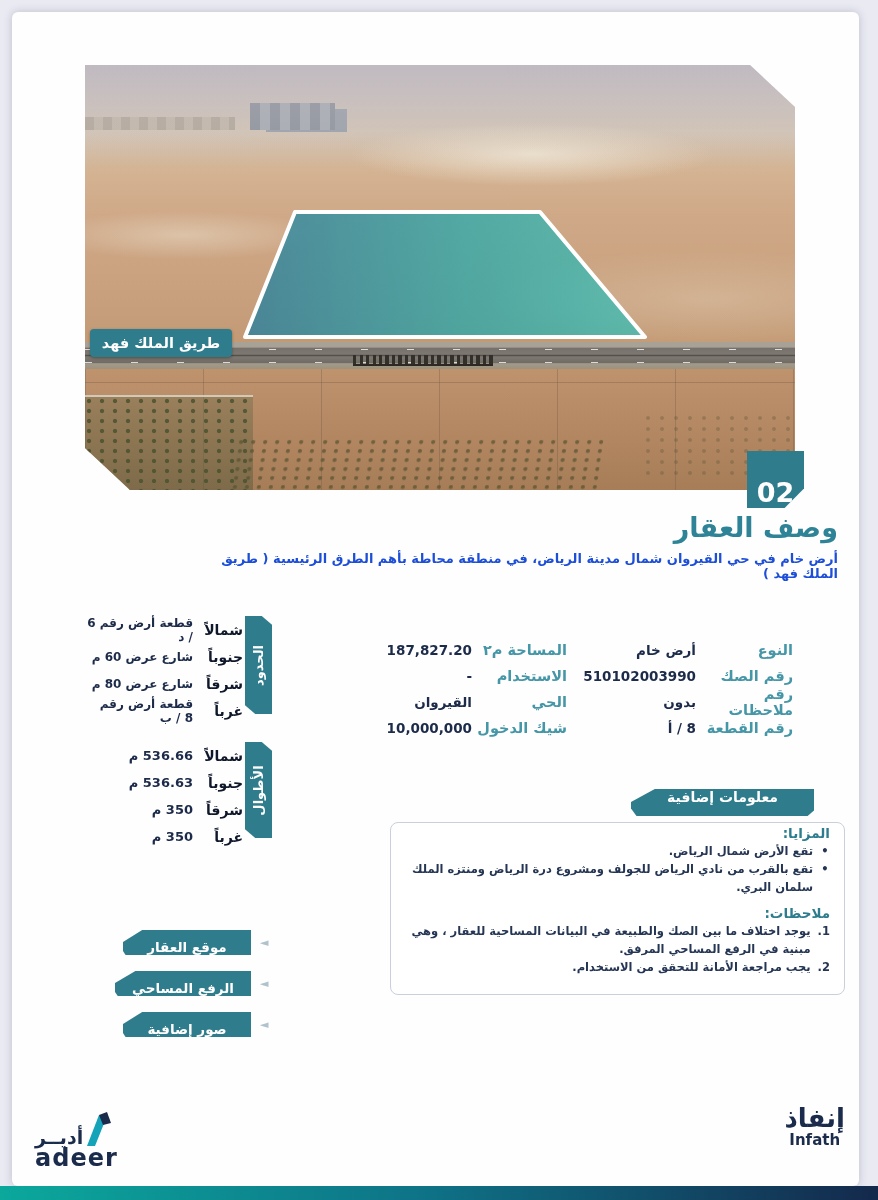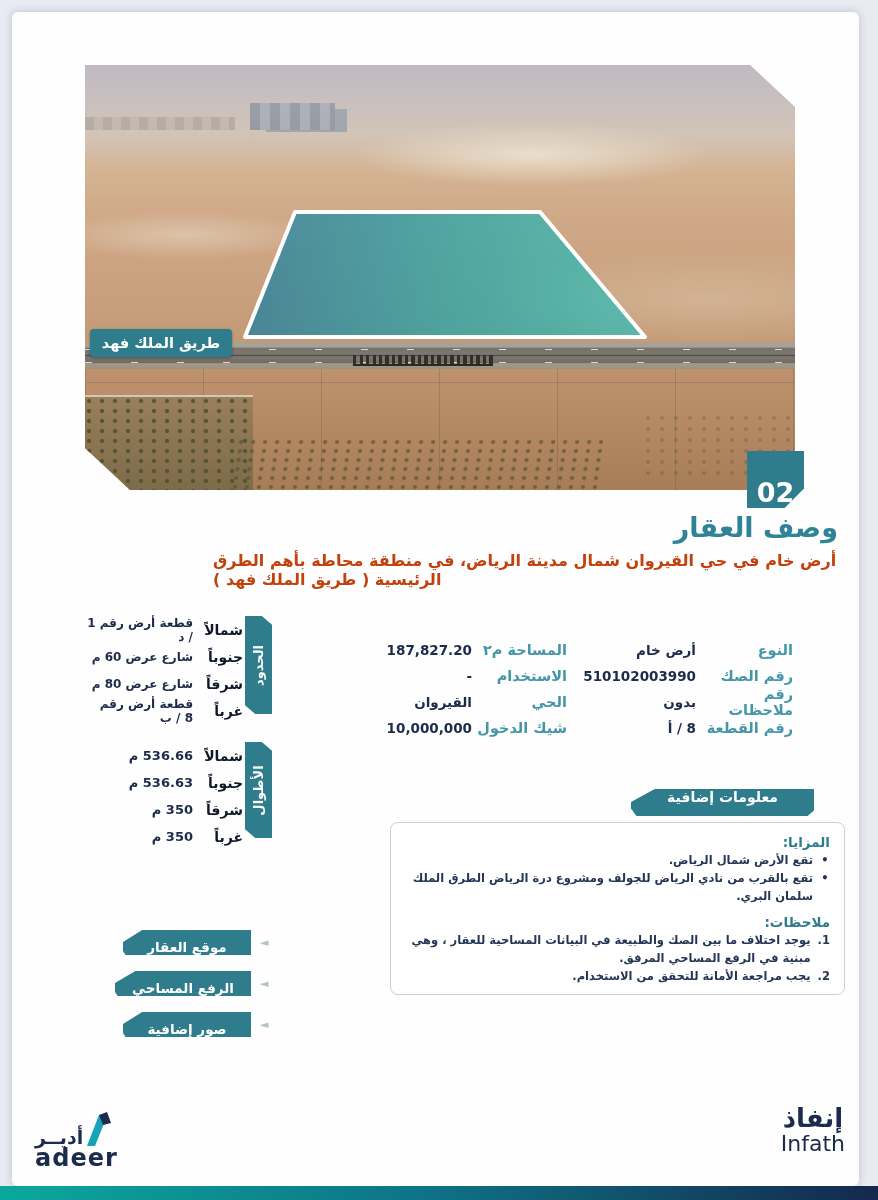--- a/index.html
+++ b/index.html
@@ -49,57 +49,57 @@
       background:radial-gradient(circle at 3px 3px, rgba(95,88,55,.8) 1.4px, rgba(0,0,0,0) 2.4px) 0 0/14px 11px;}
   .parcel-svg{position:absolute;left:0;top:0;}
   .road-chip{position:absolute;left:5px;top:264px;width:142px;height:28px;border-radius:4px;
       background:#2f7c8c;color:#fff;font-size:14.5px;font-weight:bold;
       display:flex;align-items:center;justify-content:center;box-shadow:0 1px 3px rgba(0,0,0,.35);}
   .badge02{position:absolute;left:747px;top:451px;width:57px;height:57px;background:#2f7c8c;
       clip-path:polygon(0 0,100% 0,100% 66%,66% 100%,0 100%);color:#fff;font-size:27px;font-weight:bold;
       display:flex;align-items:flex-end;justify-content:center;}
   
   .title{position:absolute;right:40px;top:512px;color:#2e8396;font-size:27px;font-weight:bold;direction:rtl;}
-  .subtitle{position:absolute;right:40px;top:551px;width:625px;color:#c2410c;font-size:16px;
-      font-weight:600;direction:rtl;text-align:left;}
+  .subtitle{position:absolute;right:40px;top:551px;width:625px;color:#1d4ed8;font-size:13px;
+      font-weight:600;direction:rtl;text-align:right;}
   
   .grp{position:absolute;direction:rtl;}
   .drow{display:flex;align-items:center;height:26px;direction:rtl;}
   .lbl{flex:0 0 97px;color:#4596a7;font-size:14.5px;font-weight:bold;text-align:start;}
   .val{color:#1c2b4a;font-size:13.5px;font-weight:bold;text-align:start;}
   .brow{display:flex;align-items:center;height:27px;direction:rtl;}
   .blbl{flex:0 0 50px;color:#0f172a;font-size:14px;font-weight:bold;}
   .bval{color:#1c2b4a;font-size:12px;font-weight:bold;}
   .vtab{position:absolute;left:245px;width:27px;background:#2f7c8c;color:#fff;
       display:flex;align-items:center;justify-content:center;
       clip-path:polygon(0 0,62% 0,100% 9%,100% 100%,38% 100%,0 91%);}
   .vtab span{transform:rotate(-90deg);white-space:nowrap;font-size:13px;font-weight:bold;}
   
   .banner{position:absolute;left:631px;top:789px;width:183px;height:27px;background:#2f7c8c;
       clip-path:polygon(13% 0,100% 0,100% 80%,96.5% 100%,3% 100%,0 72%,0 48%);
       color:#fff;font-size:14px;font-weight:bold;display:flex;justify-content:center;direction:rtl;}
   .infobox{position:absolute;left:390px;top:822px;width:455px;height:173px;background:#fff;
       border:1.5px solid #c9d0dc;border-radius:8px;direction:rtl;box-sizing:border-box;
-      padding:9px 14px 8px 12px;}
+      padding:0 14px 8px 12px;}
   .ib-title{color:#2e7d8e;font-size:13.5px;font-weight:bold;margin:2px 0 2px;}
   .li{display:flex;gap:7px;color:#253655;font-size:11.5px;font-weight:600;line-height:1.55;}
   .li .mark{flex:0 0 10px;text-align:center;}
   
   .abtn{position:absolute;height:25px;background:#2f7c8c;color:#fff;font-size:13.5px;font-weight:bold;
       display:flex;align-items:flex-end;justify-content:center;direction:rtl;
       clip-path:polygon(15% 0,100% 0,100% 100%,2% 100%,0 84%,0 48%);cursor:pointer;}
   .chev{position:absolute;color:#b0c2cb;font-size:11px;}
   
   .adeer{position:absolute;left:35px;top:1112px;color:#1b2b4c;}
   .adeer-row{display:flex;align-items:flex-end;gap:0;}
   .adeer-ar{font-size:19px;font-weight:bold;}
   .adeer-en{font-size:24px;font-weight:600;letter-spacing:1px;margin-top:-4px;}
   .infath{position:absolute;right:33px;top:1103px;text-align:center;color:#1b2b4c;}
   .infath-ar{font-size:26px;font-weight:bold;direction:rtl;}
-  .infath-en{font-size:22px;font-weight:400;margin-top:-2px;}
+  .infath-en{font-size:15px;font-weight:700;margin-top:-2px;}
   .bottombar{position:absolute;left:0;bottom:0;width:878px;height:14px;
       background:linear-gradient(90deg,#0ba89c 0%,#0e7387 48%,#14294c 100%);}
 </style>
 </head>
 <body>
 
 <div id="canvas">
   <div class="page"></div>
 
   <div class="photo">
@@ -173,21 +173,21 @@
         <span class="val">10,000,000</span>
       </div>
   </div>
 
   <div class="vtab" style="top:616px;height:98px;">
       <span>الحدود</span>
     </div>
   <div class="grp" style="right:635px;top:616px;width:160px;">
     <div class="brow">
         <span class="blbl">شمالاً</span>
-        <span class="bval">قطعة أرض رقم 1 / د</span>
+        <span class="bval">قطعة أرض رقم 6 / د</span>
       </div>
     <div class="brow">
         <span class="blbl">جنوباً</span>
         <span class="bval">شارع عرض 60 م</span>
       </div>
     <div class="brow">
         <span class="blbl">شرقاً</span>
         <span class="bval">شارع عرض 80 م</span>
       </div>
     <div class="brow">
@@ -222,21 +222,21 @@
     <span>معلومات إضافية</span>
   </div>
   <div class="infobox">
     <div class="ib-title">المزايا:</div>
     <div class="li">
         <span class="mark">•</span>
         <span>تقع الأرض شمال الرياض.</span>
       </div>
     <div class="li">
         <span class="mark">•</span>
-        <span>تقع بالقرب من نادي الرياض للجولف ومشروع درة الرياض الطرق الملك سلمان البري.</span>
+        <span>تقع بالقرب من نادي الرياض للجولف ومشروع درة الرياض ومنتزه الملك سلمان البري.</span>
       </div>
     <div class="ib-title" style="margin-top:9px">ملاحظات:</div>
     <div class="li">
         <span class="mark">1.</span>
         <span>يوجد اختلاف ما بين الصك والطبيعة في البيانات المساحية للعقار ، وهي مبنية في الرفع المساحي المرفق.</span>
       </div>
     <div class="li">
         <span class="mark">2.</span>
         <span>يجب مراجعة الأمانة للتحقق من الاستخدام.</span>
       </div>

